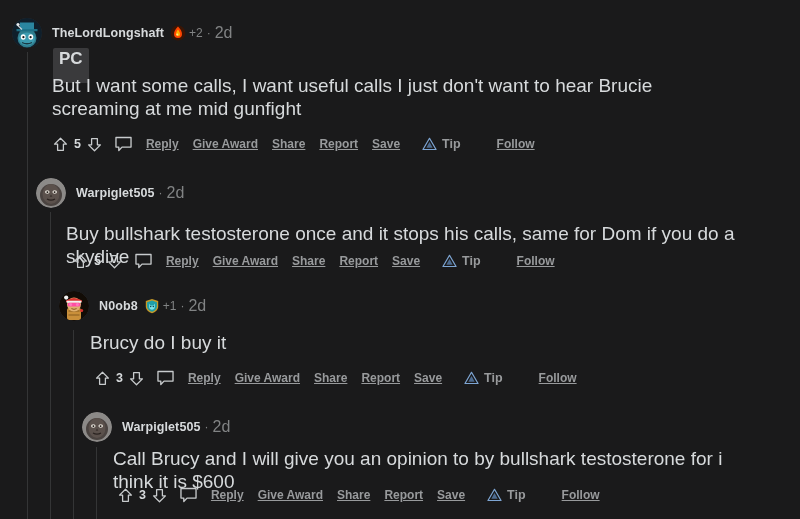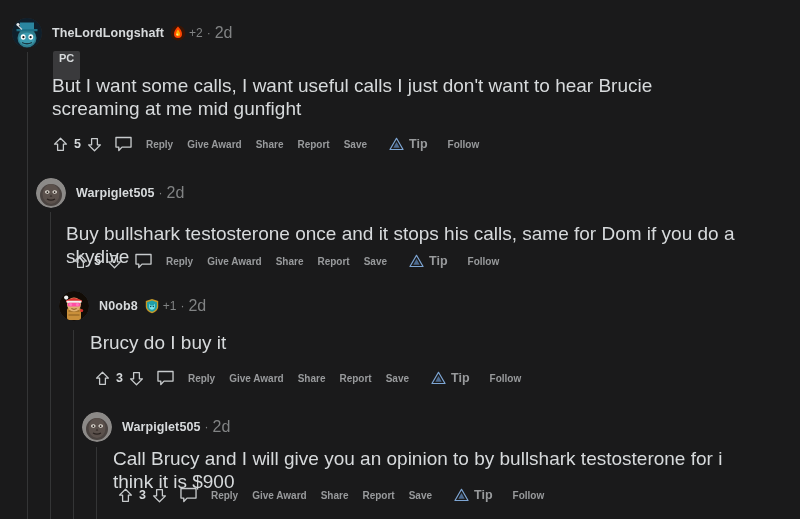--- a/index.html
+++ b/index.html
@@ -73,21 +73,21 @@
   .age {
     font-size: 16px;
     color: #818384;
     white-space: nowrap;
   }
 
   .flair {
     display: inline-block;
     background: #3a3a3c;
     color: #d7dadc;
-    font-size: 11px;
+    font-size: 17px;
     font-weight: bold;
     border-radius: 2px;
     padding: 2px 6px 16px 6px;
     line-height: 1;
   }
 
   .body {
     font-size: 19px;
     color: #d7dadc;
     line-height: 23px;
@@ -104,38 +104,39 @@
   }
   .vote-ico { width: 17px; height: 17px; display:block; }
   .vote-ico svg { display:block; }
   .score {
     font-size: 12.5px;
     font-weight: bold;
     color: #d7dadc;
     margin: 0 5px;
   }
   .act {
-    font-size: 10px;
+    font-size: 12px;
     font-weight: bold;
     color: #989a9c;
     margin-left: 14px;
     white-space: nowrap;
+    text-decoration: underline;
   }
   .bubble { width: 17px; height: 16px; margin-left: 12px; }
   .bubble svg { display:block; }
   .tipwrap { display:flex; align-items:flex-start; margin-left: 22px; }
   .tip-ico { width: 15px; height: 14px; }
   .tip-ico svg { display:block; }
   .tip-label {
     font-size: 12.5px;
     font-weight: bold;
     color: #989a9c;
     margin-left: 5px;
   }
-  .follow { margin-left: 20px; }
+  .follow { margin-left: 36px; }
 </style>
 </head>
 <body>
 
 <div id="root">
 
   <div class="threadline" style="left:27px; top:52px; bottom:0;"></div>
   <div class="threadline" style="left:50px; top:212px; bottom:0;"></div>
   <div class="threadline" style="left:73px; top:330px; bottom:0;"></div>
   <div class="threadline" style="left:96px; top:447px; bottom:0;"></div>
@@ -362,21 +363,21 @@
           <path d="M15 16.5 l-1.4 2.2 h2.8 z" fill="#3a322e"></path>
         </svg>
       </div>
       <div style="margin-left:10px; display:flex; align-items:center;">
         <span class="uname">Warpiglet505</span>
         <span class="dot-sep">·</span>
         <span class="age">2d</span>
       </div>
     </div>
 
-    <div class="body" style="position:absolute; left:113px; top:447px; width:640px;">Call Brucy and I will give you an opinion to by bullshark testosterone for i think it is $900</div>
+    <div class="body" style="position:absolute; left:113px; top:447px; width:640px;">Call Brucy and I will give you an opinion to by bullshark testosterone for i think it is $600</div>
 
     <div class="actions" style="position:absolute; left:117px; top:483px;">
       <span class="vote-ico">
         <svg width="17" height="17" viewBox="0 0 20 20" aria-hidden="true">
           <path d="M10 2.6 L17 9.6 h-3.6 v7.2 h-6.8 V9.6 H3 z" fill="none" stroke="#c8cbcd" stroke-width="1.5" stroke-linejoin="round"></path>
         </svg>
       </span>
       <span class="score">3</span>
       <span class="vote-ico">
         <svg width="17" height="17" viewBox="0 0 20 20" aria-hidden="true">

